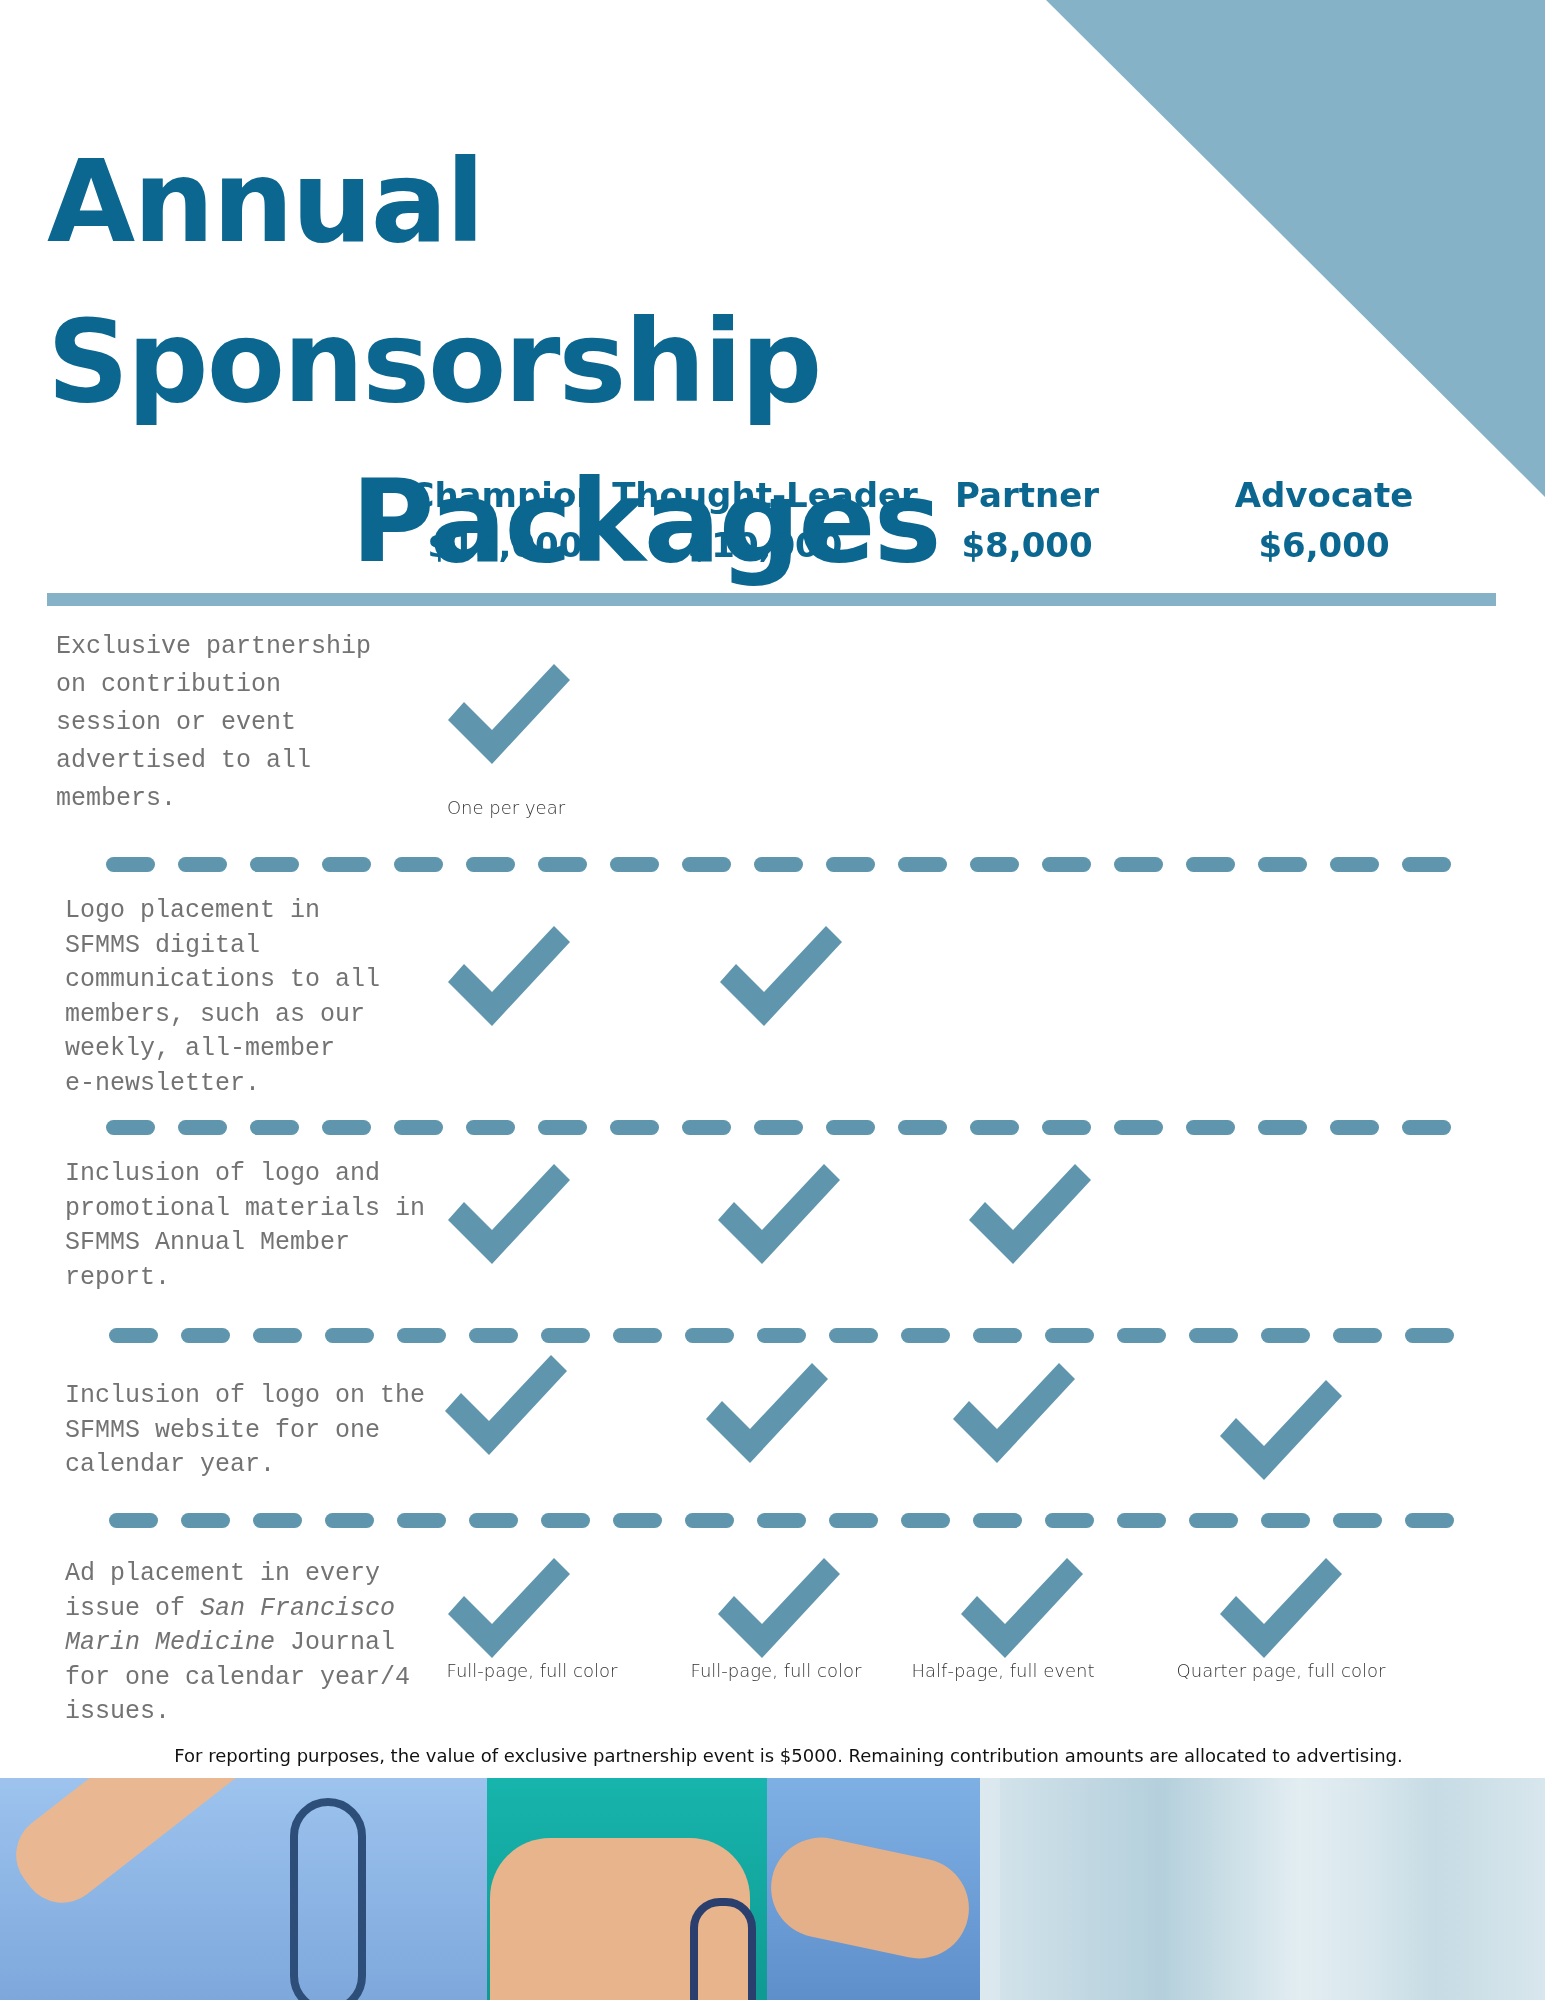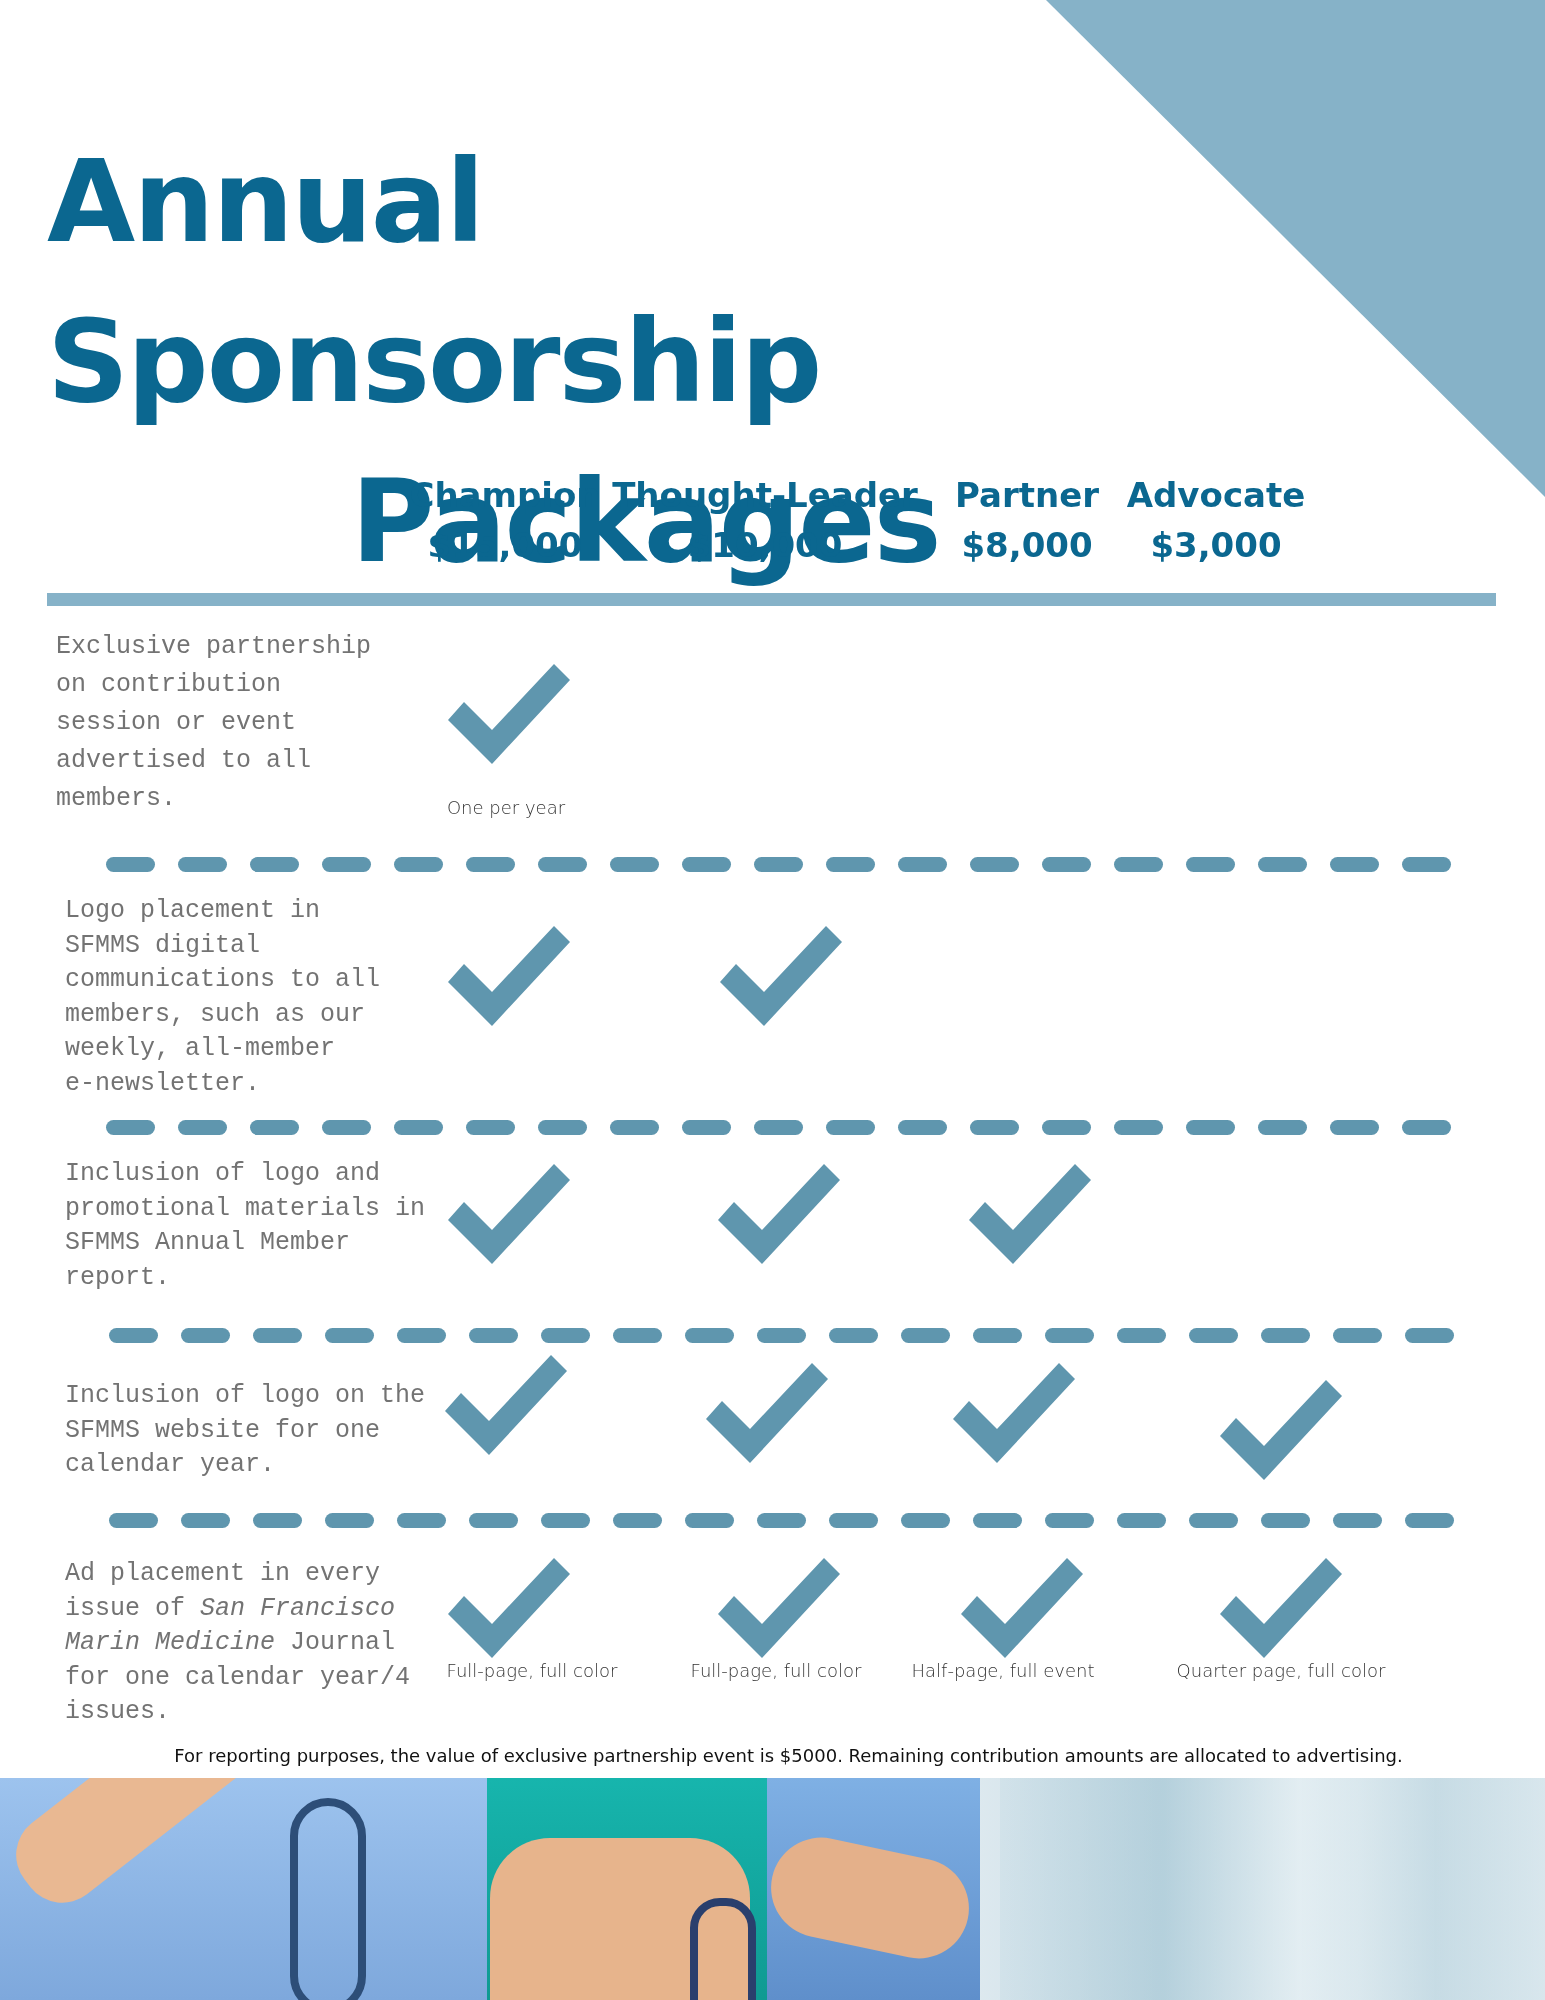--- a/index.html
+++ b/index.html
@@ -98,23 +98,23 @@
   <span>$15,000</span>
 </div>
 <div class="tier" style="left:765px;">
   <span>Thought-Leader</span>
   <span>$10,000</span>
 </div>
 <div class="tier" style="left:1027px;">
   <span>Partner</span>
   <span>$8,000</span>
 </div>
-<div class="tier" style="left:1216px;text-align:center;">
+<div class="tier" style="left:1324px;text-align:center;">
   <span>Advocate</span>
-  <span>$3,000</span>
+  <span>$6,000</span>
 </div>
 
 <div class="header-rule"></div>
 
 <div class="benefit" style="left:56px; top:628px;">
   <div>Exclusive partnership</div>
   <div>on contribution</div>
   <div>session or event</div>
   <div>advertised to all</div>
   <div>members.</div>

